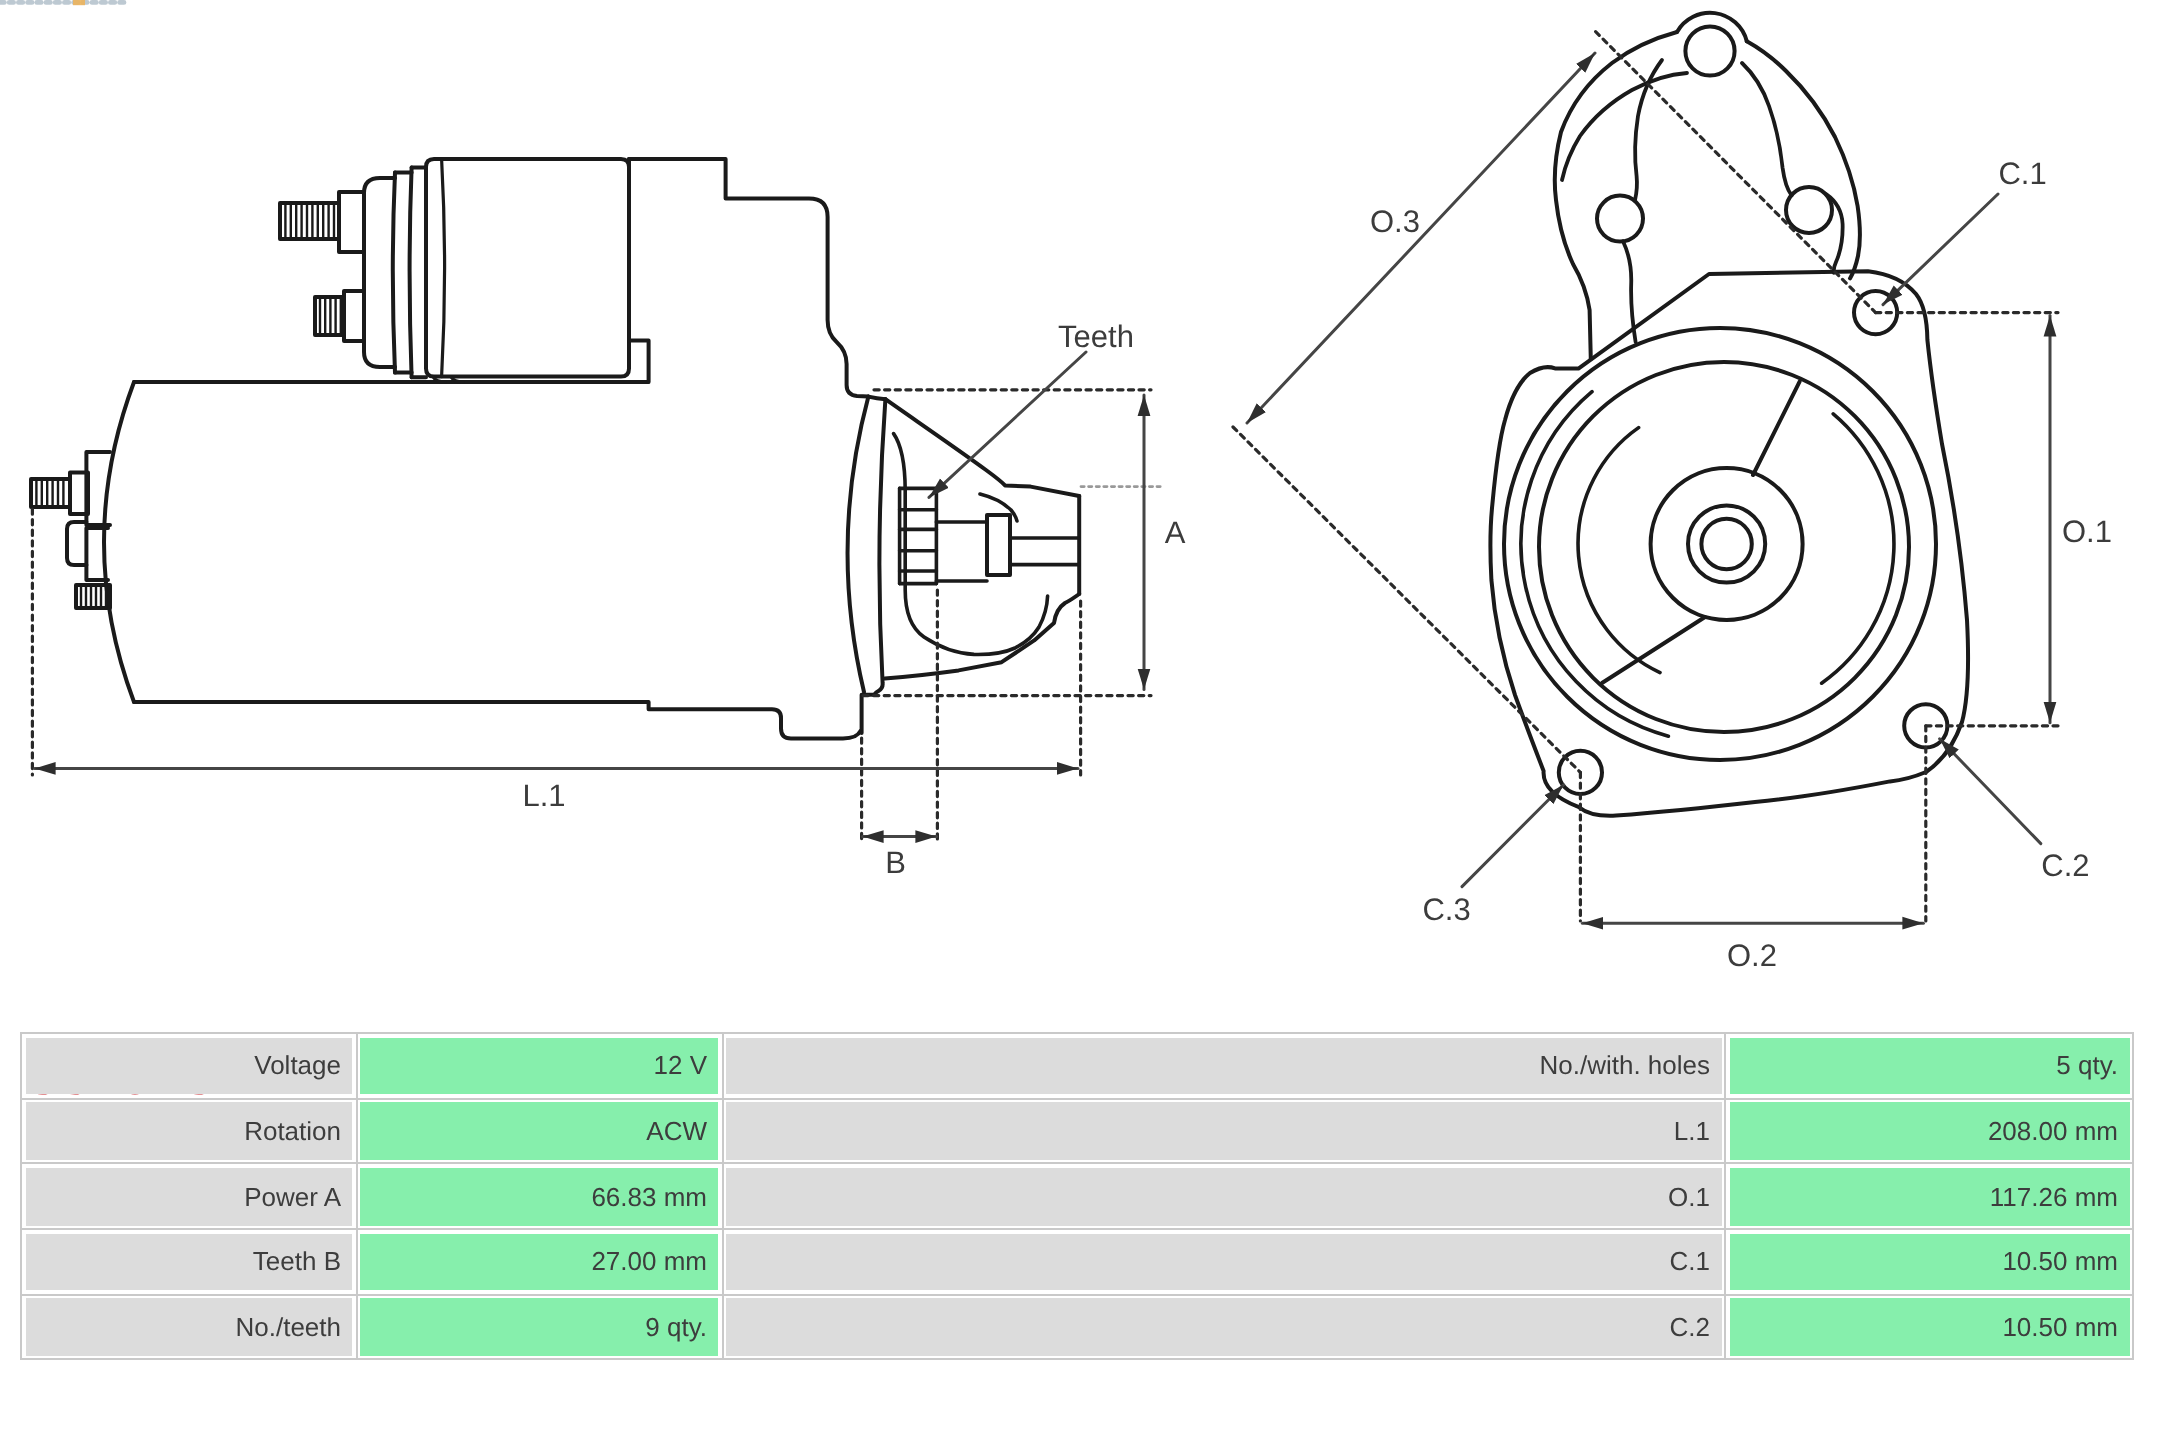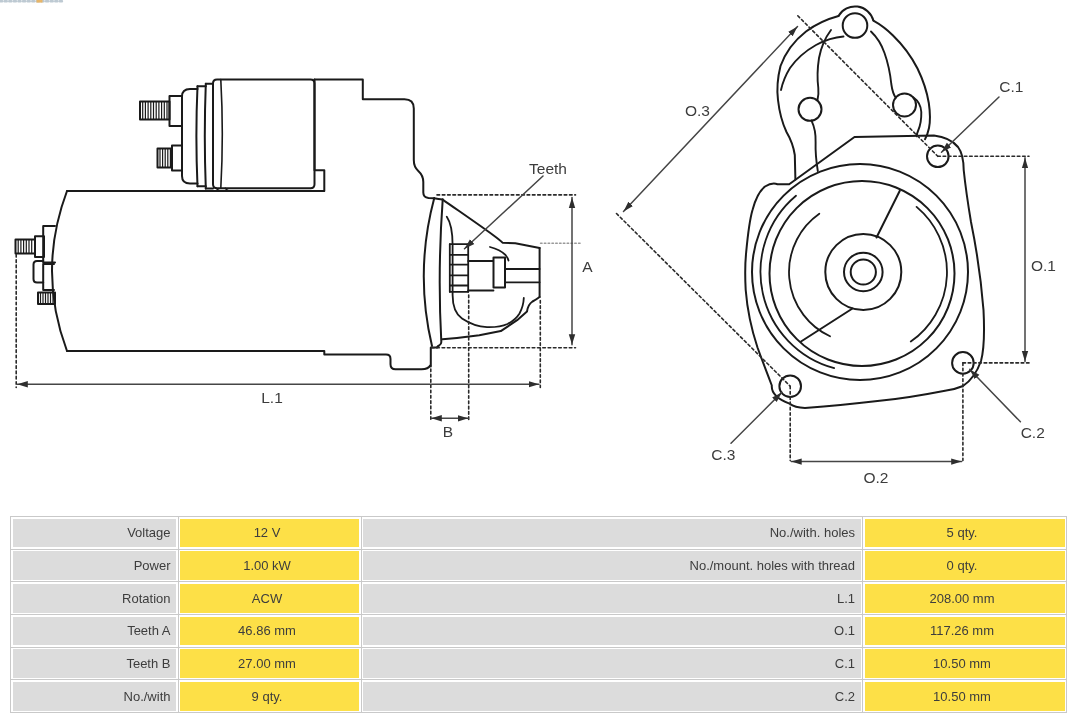--- a/index.html
+++ b/index.html
@@ -4,21 +4,21 @@
 <style>
   *{-webkit-font-smoothing:antialiased;}
   html,body{margin:0;padding:0;background:#fff;width:1080px;height:720px;overflow:hidden;}
   body{font-family:"Liberation Sans",sans-serif;position:relative;}
   #title{position:absolute;left:12px;top:487px;color:#c9252c;font-size:27px;letter-spacing:0;margin-top:36px;}
   #spec{position:absolute;left:10px;top:516px;border-collapse:collapse;table-layout:fixed;}
   #spec td{border:1px solid #c9c9c9;padding:2px;height:27.7px;background-clip:content-box;
            font-size:13px;color:#3d3d3d;text-align:right;white-space:nowrap;overflow:hidden;}
   #spec td div{padding-right:5px;}
   #spec td.lab{background-color:#dcdcdc;}
-  #spec td.val{background-color:#fde047;text-align:center;}
+  #spec td.val{background-color:#86efac;}
 </style>
 </head>
 <body>
 <svg width="1080" height="720" viewBox="0 0 1080 720" style="position:absolute;left:0;top:0" fill="none" stroke-linecap="round" stroke-linejoin="round">
   <defs>
     <marker id="ah" markerUnits="userSpaceOnUse" markerWidth="12" markerHeight="9" refX="10.5" refY="4.5" orient="auto-start-reverse">
       <path d="M0,1.3 L10.5,4.5 L0,7.7 z" fill="#2e2e2e" stroke="none"></path>
     </marker>
   </defs>
 
@@ -192,52 +192,38 @@
         </td>
         <td class="lab">
           <div>No./with. holes</div>
         </td>
         <td class="val">
           <div>5 qty.</div>
         </td>
       </tr>
 <tr>
         <td class="lab">
-          <div>Power</div>
-        </td>
-        <td class="val">
-          <div>1.00 kW</div>
-        </td>
-        <td class="lab">
-          <div>No./mount. holes with thread</div>
-        </td>
-        <td class="val">
-          <div>0 qty.</div>
-        </td>
-      </tr>
-<tr>
-        <td class="lab">
           <div>Rotation</div>
         </td>
         <td class="val">
           <div>ACW</div>
         </td>
         <td class="lab">
           <div>L.1</div>
         </td>
         <td class="val">
           <div>208.00 mm</div>
         </td>
       </tr>
 <tr>
         <td class="lab">
-          <div>Teeth A</div>
-        </td>
-        <td class="val">
-          <div>46.86 mm</div>
+          <div>Power A</div>
+        </td>
+        <td class="val">
+          <div>66.83 mm</div>
         </td>
         <td class="lab">
           <div>O.1</div>
         </td>
         <td class="val">
           <div>117.26 mm</div>
         </td>
       </tr>
 <tr>
         <td class="lab">
@@ -248,21 +234,21 @@
         </td>
         <td class="lab">
           <div>C.1</div>
         </td>
         <td class="val">
           <div>10.50 mm</div>
         </td>
       </tr>
 <tr>
         <td class="lab">
-          <div>No./with</div>
+          <div>No./teeth</div>
         </td>
         <td class="val">
           <div>9 qty.</div>
         </td>
         <td class="lab">
           <div>C.2</div>
         </td>
         <td class="val">
           <div>10.50 mm</div>
         </td>

